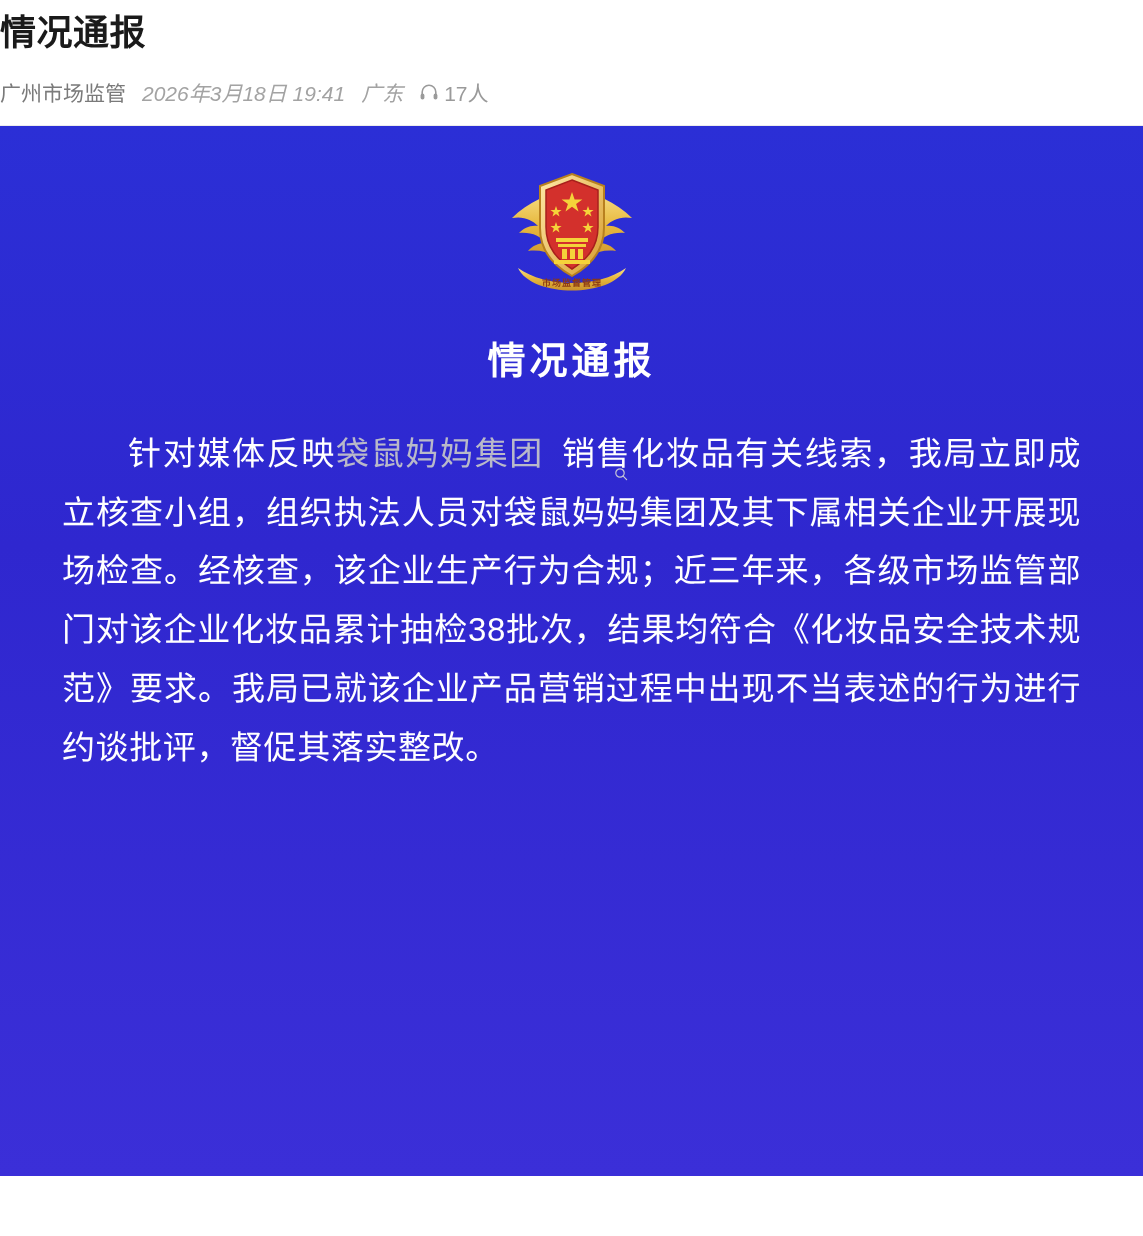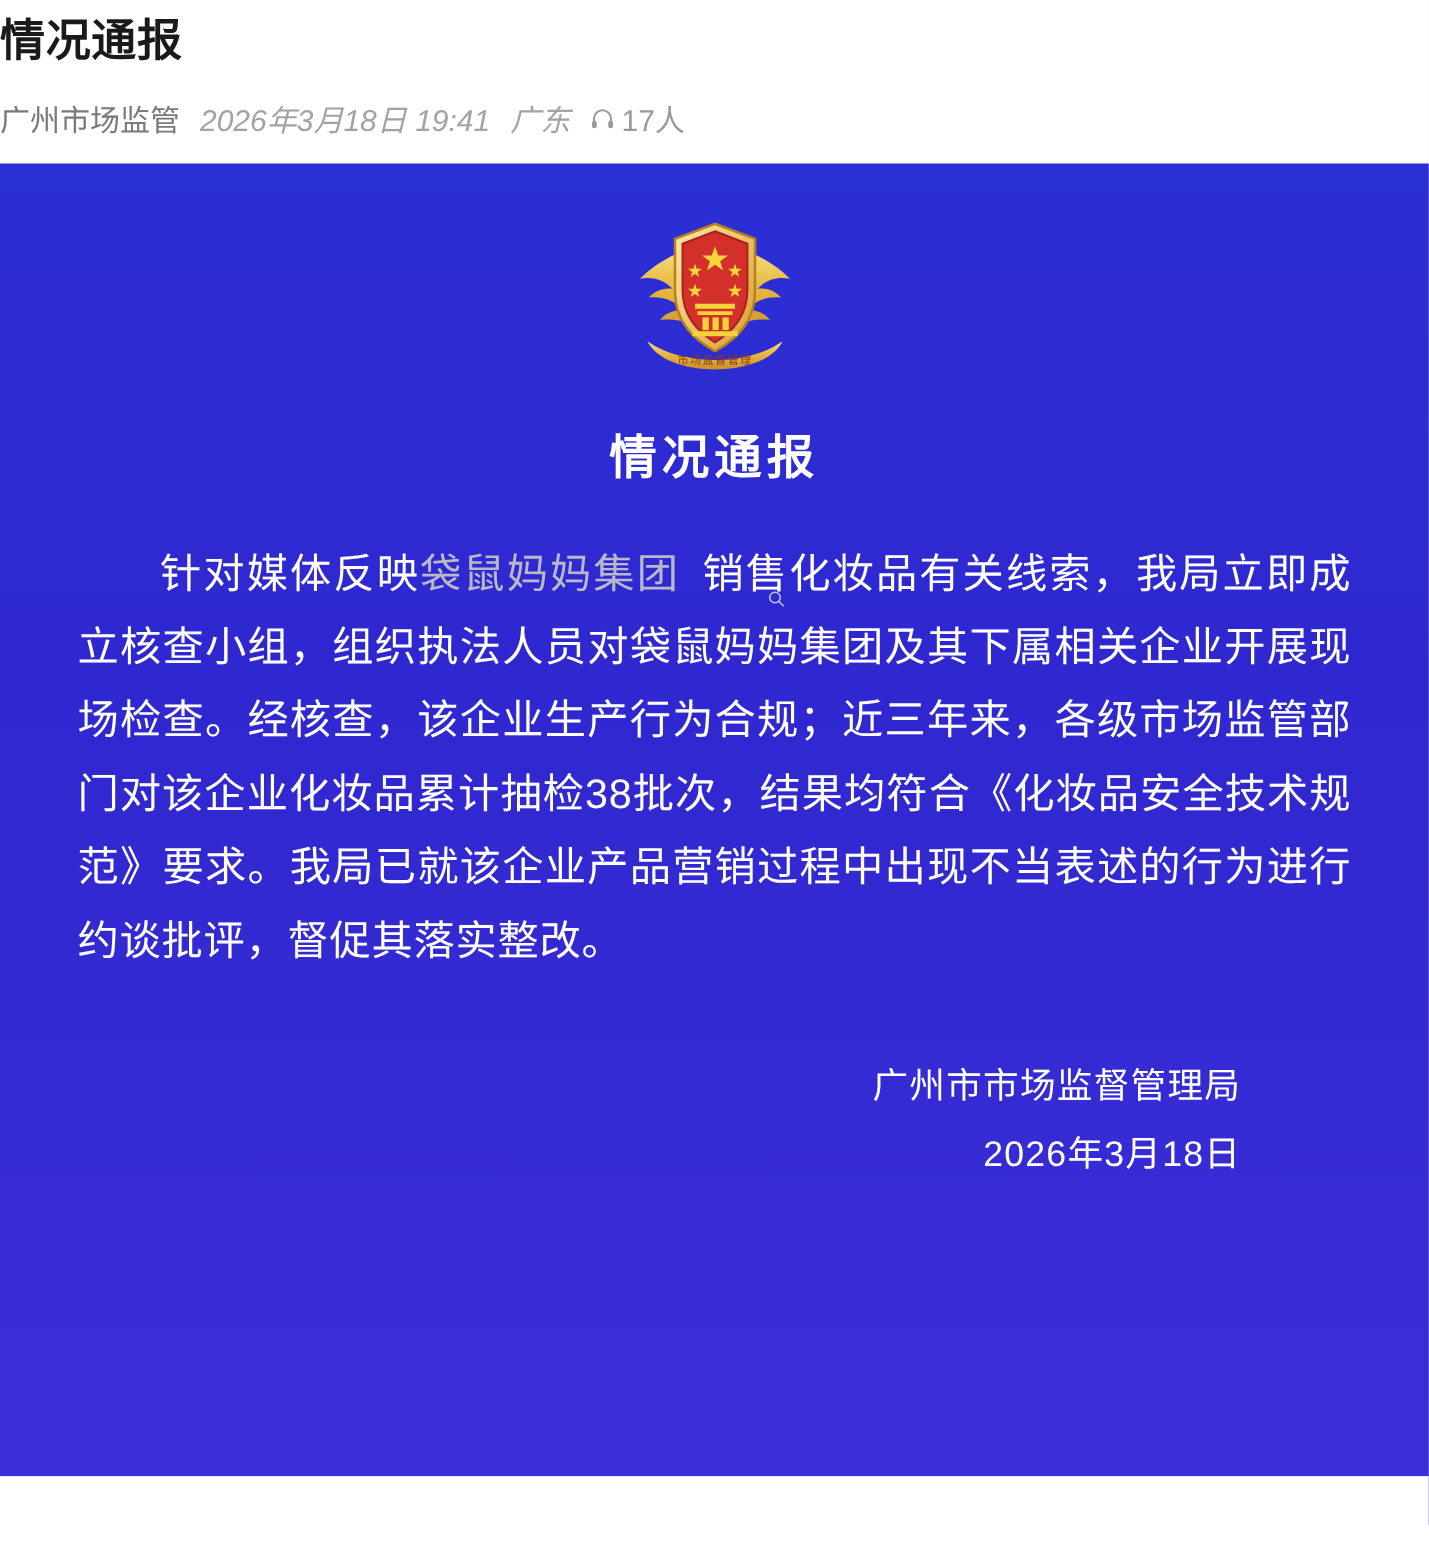--- a/index.html
+++ b/index.html
@@ -26,21 +26,21 @@
     color: #1a1a1a;
     line-height: 1.25;
     margin: 0 0 22px 0;
     padding-left: 0;
     letter-spacing: 0.5px;
   }
   .meta-row {
     display: flex;
     align-items: center;
     gap: 16px;
-    font-size: 24px;
+    font-size: 21px;
     color: #9a9a9a;
     padding-left: 0;
   }
   .meta-account {
     color: #7a7a7a;
   }
   .meta-date, .meta-region {
     color: #a3a3a3;
     font-style: italic;
   }
@@ -70,20 +70,21 @@
   .emblem-wrap {
     display: flex;
     justify-content: center;
     padding-top: 4px;
     padding-bottom: 12px;
   }
   .emblem {
     width: 160px;
     height: 150px;
     position: relative;
+    font-weight: bold;
   }
   .poster-title {
     text-align: center;
     color: #ffffff;
     font-size: 38px;
     font-weight: 700;
     letter-spacing: 4px;
     margin: 12px 0 40px 0;
   }
   .poster-body {
@@ -193,18 +194,14 @@
 
   <div class="poster-title">情况通报</div>
 
   <div class="poster-body">
     <p><span>针对媒体反映</span><span class="inline-search-term"><span>袋鼠妈妈集团</span><span class="mini-magnifier"><svg width="14" height="14" viewBox="0 0 14 14">
               <circle cx="6" cy="6" r="4.2" fill="none" stroke="#c6c6d6" stroke-width="1.2"></circle>
               <line x1="9.2" y1="9.2" x2="12.6" y2="12.6" stroke="#c6c6d6" stroke-width="1.2" stroke-linecap="round"></line>
             </svg></span></span><span>销售化妆品有关线索，我局立即成立核查小组，组织执法人员对袋鼠妈妈集团及其下属相关企业开展现场检查。经核查，该企业生产行为合规；近三年来，各级市场监管部门对该企业化妆品累计抽检38批次，结果均符合《化妆品安全技术规范》要求。我局已就该企业产品营销过程中出现不当表述的行为进行约谈批评，督促其落实整改。</span></p>
   </div>
 
-  <div class="signature">
-    <div>广州市市场监督管理局</div>
-    <div>2026年3月18日</div>
-  </div>
 
 </div>
 
 </body></html>

